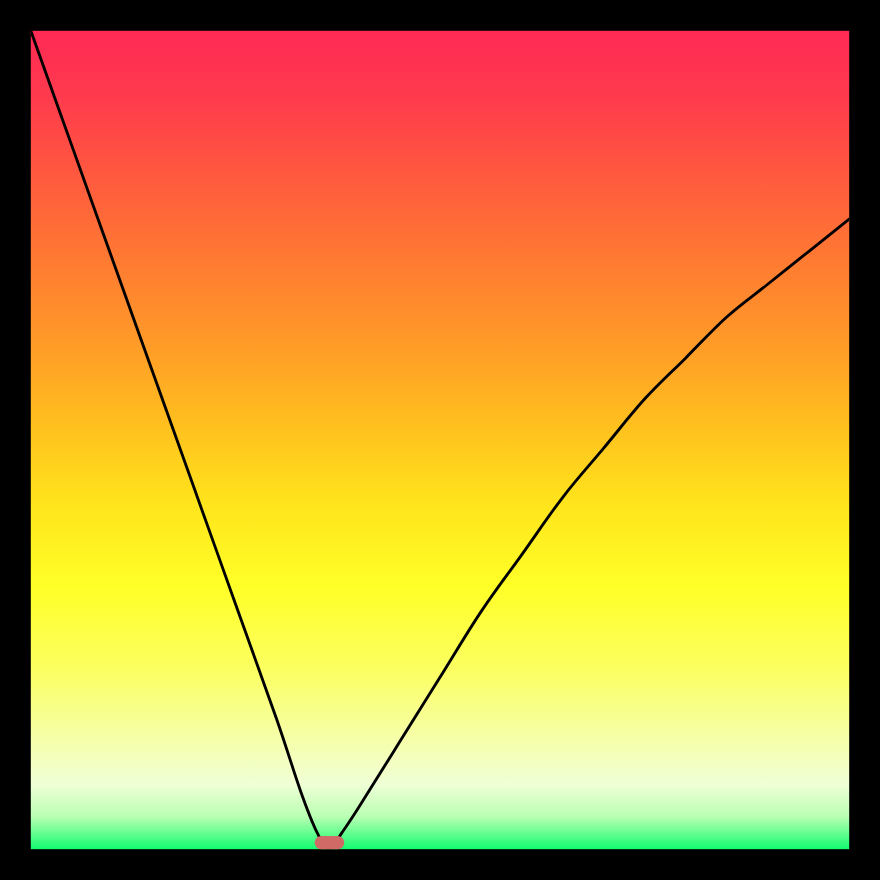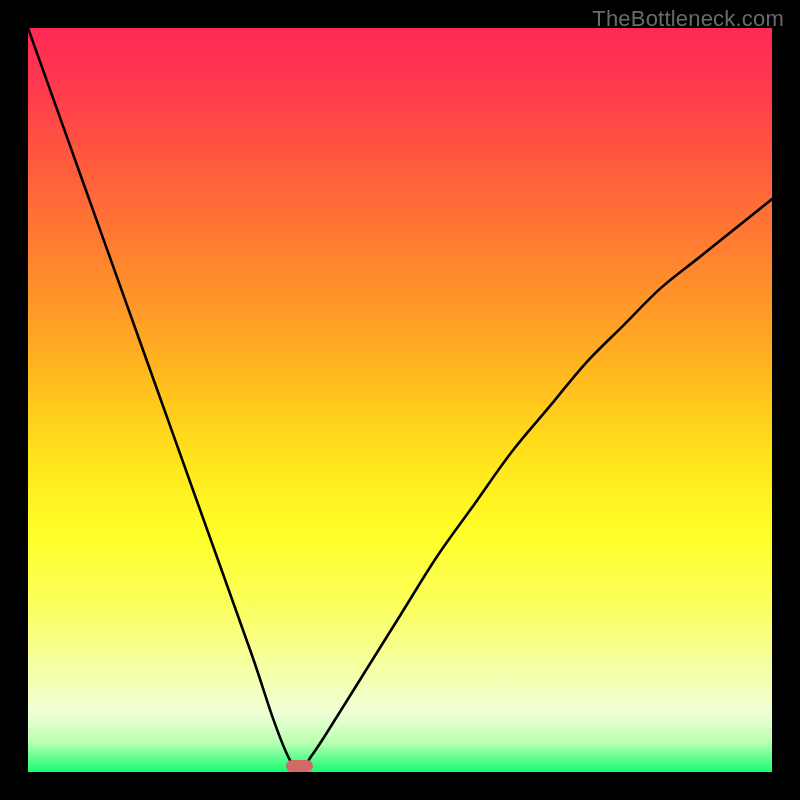--- a/index.html
+++ b/index.html
@@ -61,14 +61,13 @@
 
   <div class="plot">
 
     <svg class="curve" viewBox="0 0 744 744" preserveAspectRatio="none">
       <path id="curve-path" fill="none" stroke="#000000" stroke-width="2.6" stroke-linecap="round" vector-effect="non-scaling-stroke" d="M 0 0 C 6.696000000000001 18.748799999999992, 23.808 66.66239999999996, 37.2 104.15999999999997 C 50.592000000000006 141.65759999999997, 61.00800000000001 170.82240000000004, 74.4 208.32000000000005 C 87.792 245.81760000000006, 98.208 274.98240000000004, 111.6 312.48 C 124.99199999999999 349.9776, 135.40800000000002 379.1424, 148.8 416.64 C 162.192 454.13759999999996, 172.608 483.3023999999999, 186 520.8 C 199.392 558.2976, 212.48639999999997 594.1584, 223.2 624.96 C 233.9136 655.7616, 238.824 673.1712, 245.52 691.92 C 252.216 710.6687999999999, 255.7128 719.7456, 260.4 729.12 C 265.0872 738.4944, 267.5424 744, 271.56 744 C 275.5776 744, 278.0328 735.816, 282.72 729.12 C 287.40720000000005 722.424, 288.22560000000004 721.5312, 297.6 706.8 C 306.9744 692.0687999999999, 321.408 668.7072, 334.8 647.28 C 348.192 625.8528, 358.608 609.1872, 372 587.76 C 385.392 566.3328, 395.80800000000005 548.328, 409.20000000000005 528.24 C 422.59200000000004 508.15200000000004, 433.008 494.90880000000004, 446.4 476.16 C 459.792 457.4112, 470.208 441.4896, 483.6 424.08 C 496.992 406.6704, 507.40799999999996 395.5104, 520.8 379.44 C 534.192 363.3696, 544.608 349.53119999999996, 558 334.79999999999995 C 571.392 320.06879999999995, 581.808 310.992, 595.2 297.6 C 608.5920000000001 284.208, 619.008 272.45279999999997, 632.4 260.4 C 645.7919999999999 248.34719999999996, 656.2080000000001 241.35359999999997, 669.6 230.64 C 682.992 219.9264, 693.4079999999999 211.59359999999998, 706.8 200.88 C 720.192 190.1664, 737.304 176.4768, 744 171.12"></path>
     </svg>
 
     <div class="marker" id="marker" style="left: 257.796px; top: 732.096px; width: 27.528px; height: 11.904px; background: rgb(207, 106, 102);"></div>
   </div>
 
-  <div class="watermark">TheBottleneck.com</div>
 </div>
 
 </body></html>

